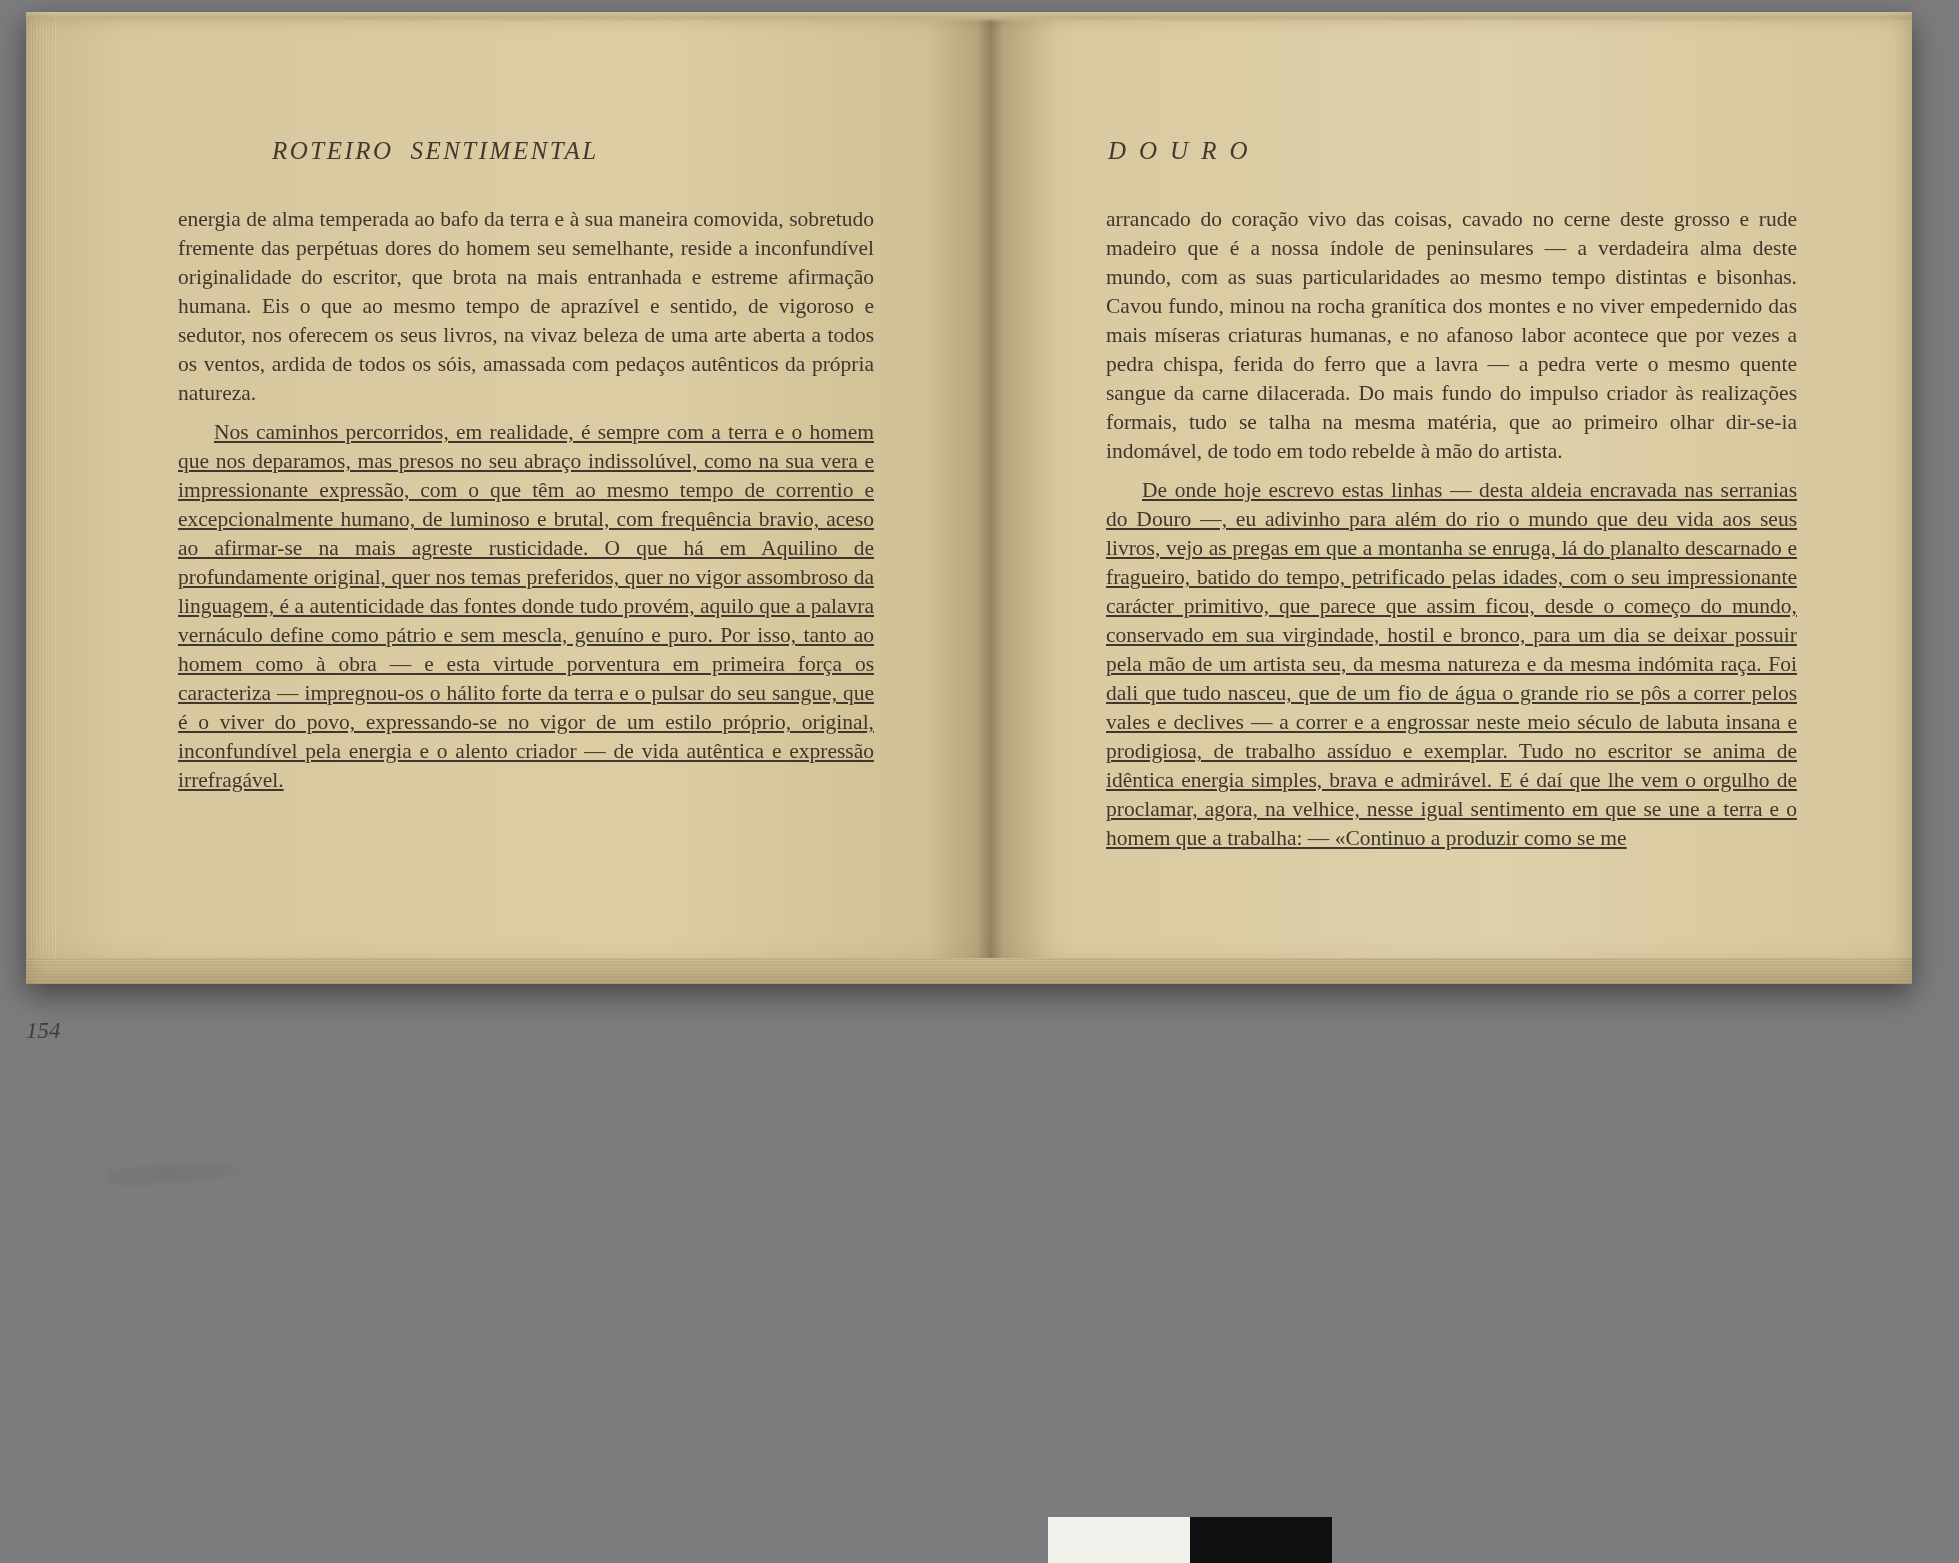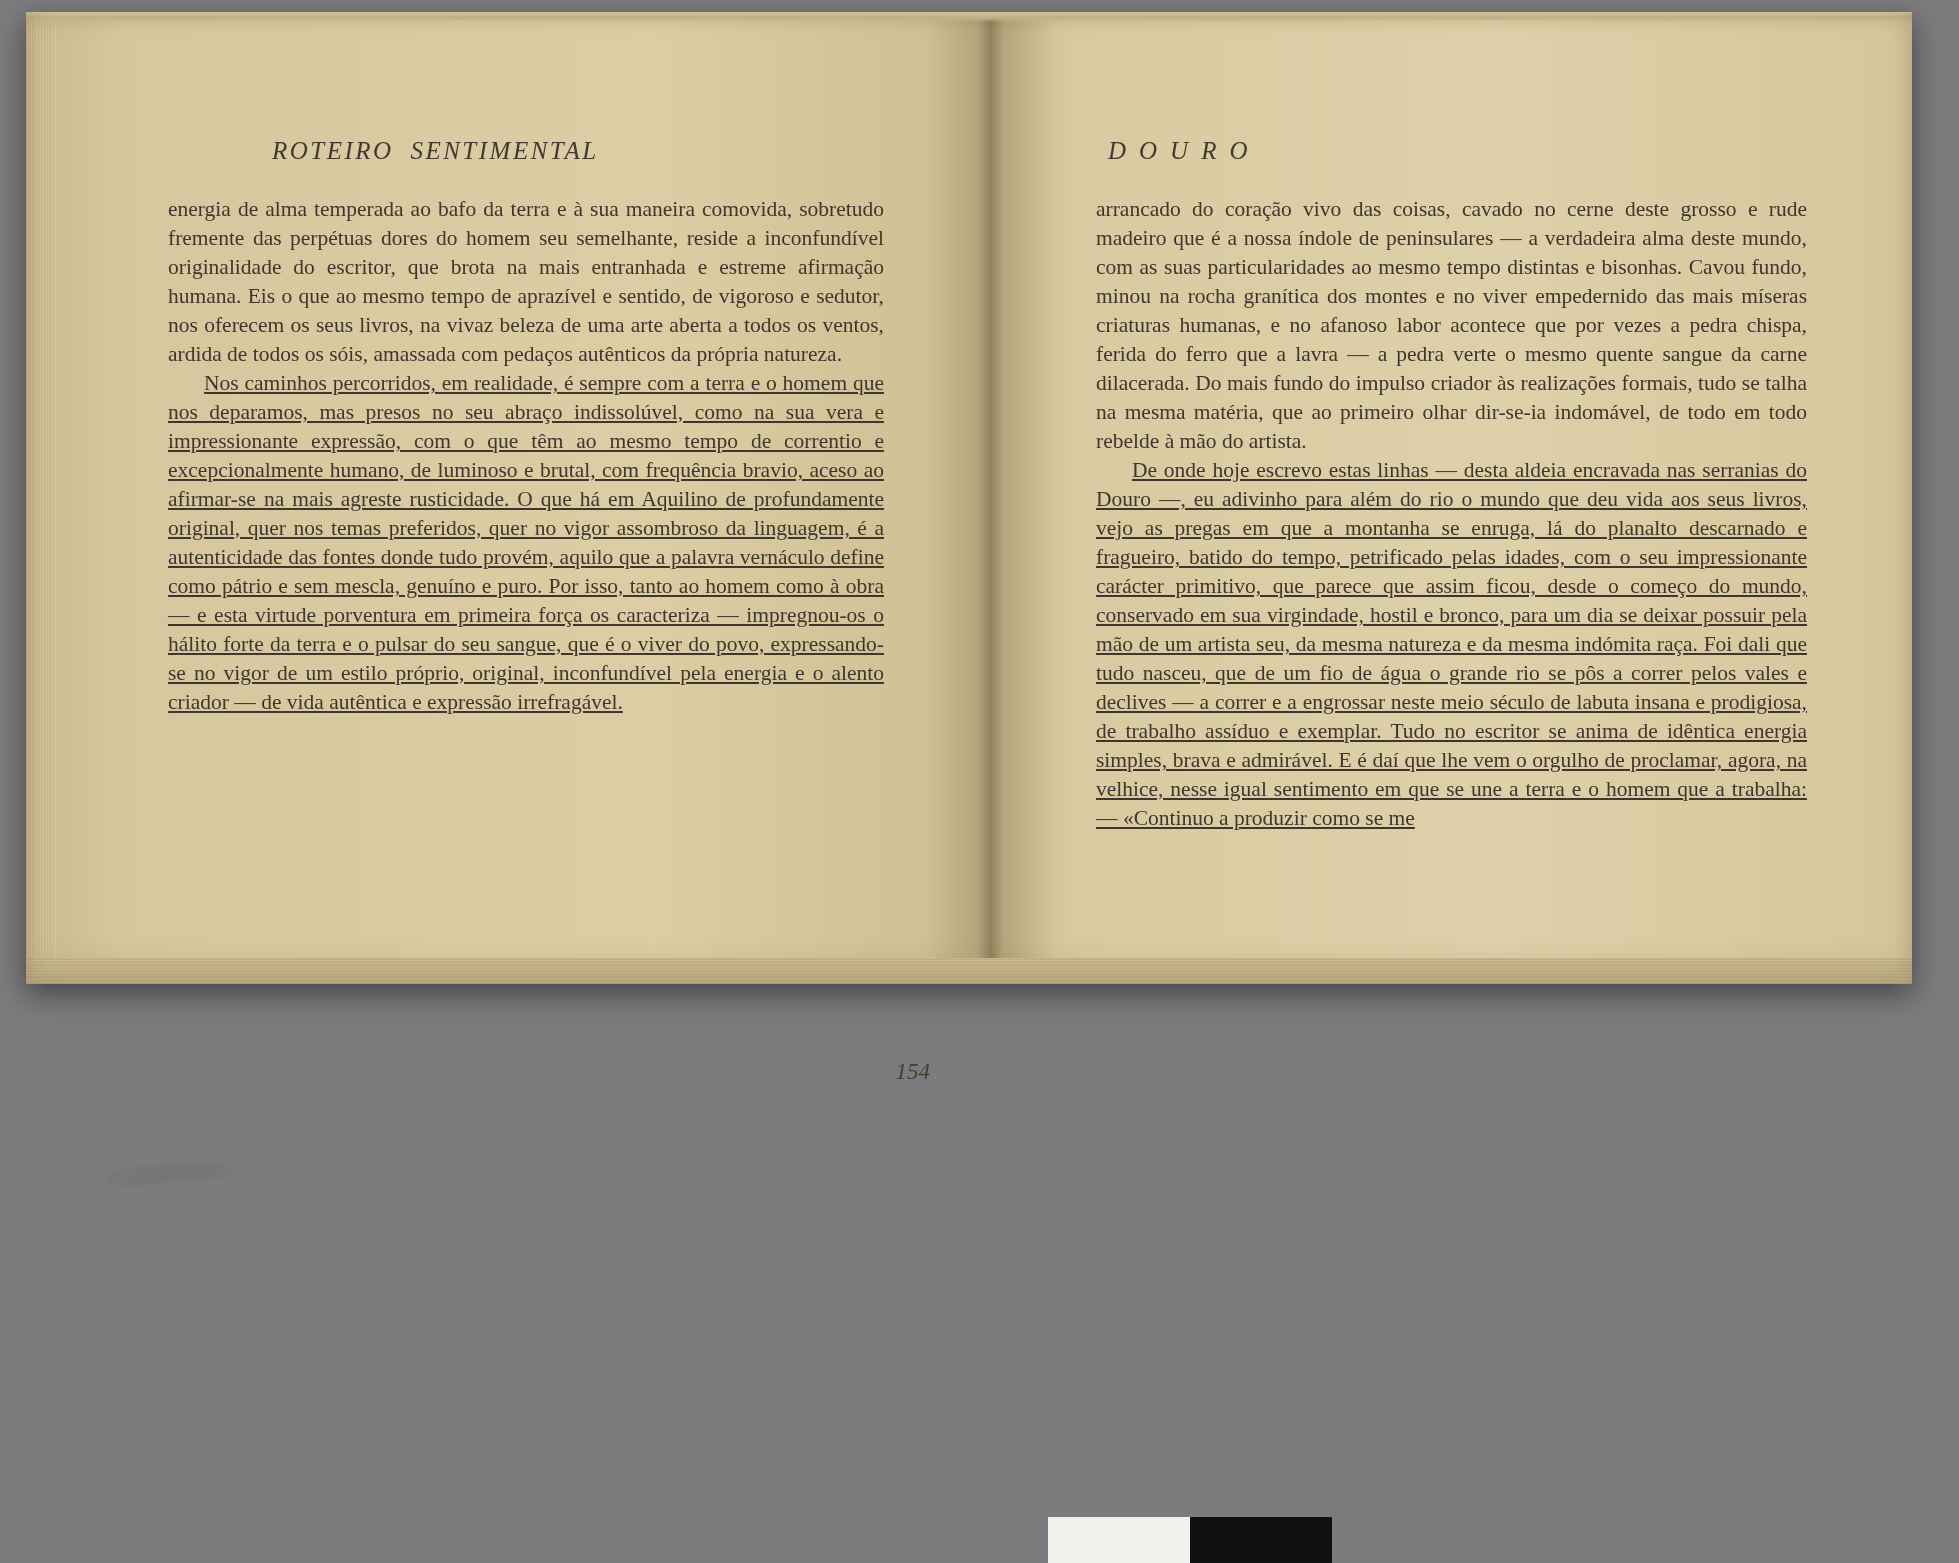--- a/index.html
+++ b/index.html
@@ -104,28 +104,28 @@
     position: absolute;
     top: 183px;
     font-size: 21.5px;
     line-height: 29px;
     color: #3e372d;
     text-align: justify;
     text-justify: inter-word;
   }
   .text-left  { left: 142px; right: 106px; }
   .text-right { left: 106px; right: 105px; }
-  .para { margin: 0; }
+  .para { margin: 10px; }
   .para.indent { text-indent: 36px; text-decoration: underline; }
   .page-num {
     position: absolute;
-    top: 1047px;
+    top: 1006px;
     left: 0;
     width: 100%;
-    text-align: right;
+    text-align: left;
     font-style: italic;
     font-size: 23px;
     color: #443d32;
   }
   .page-left .page-num { padding-right: 60px; box-sizing: border-box; }
   
   .smudge {
     position: absolute;
     left: 80px;
     top: 1148px;

